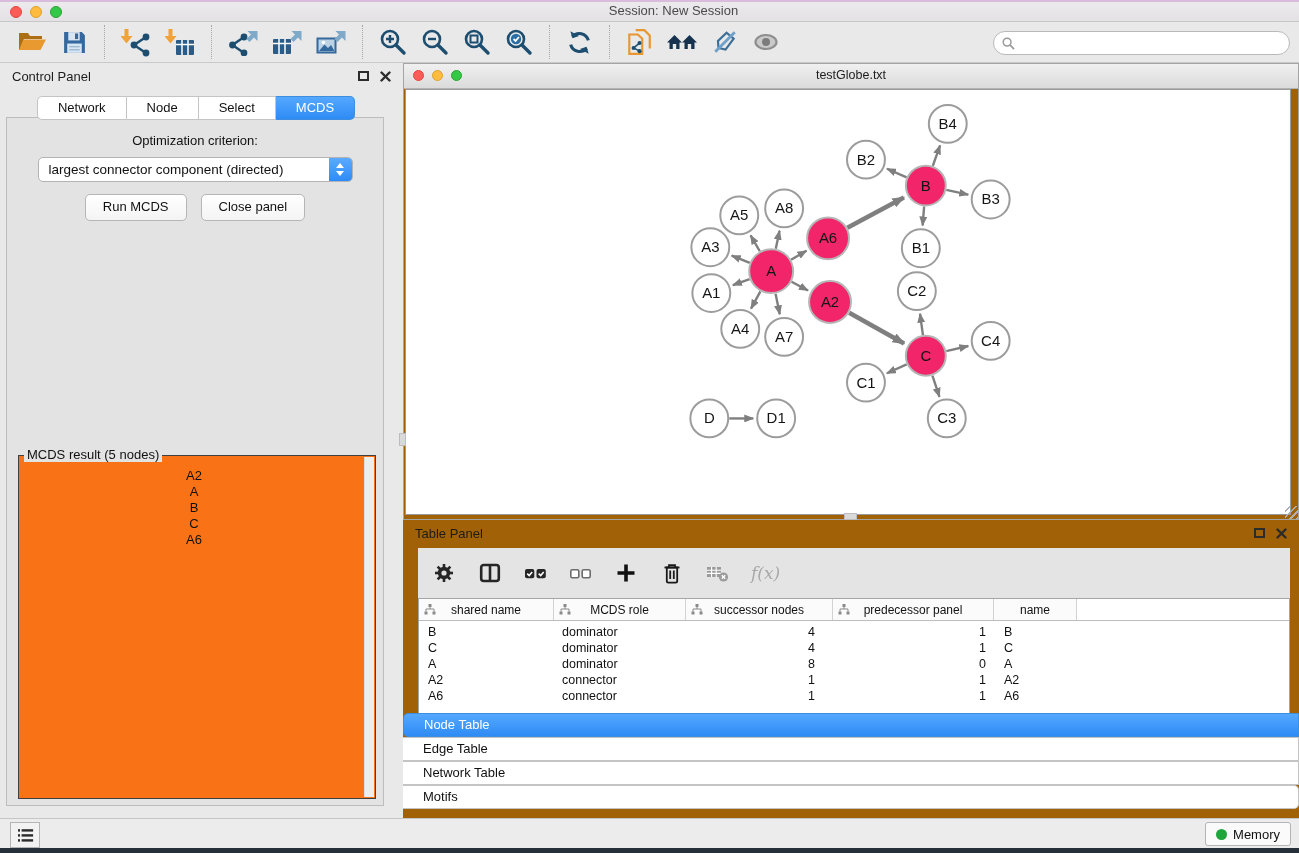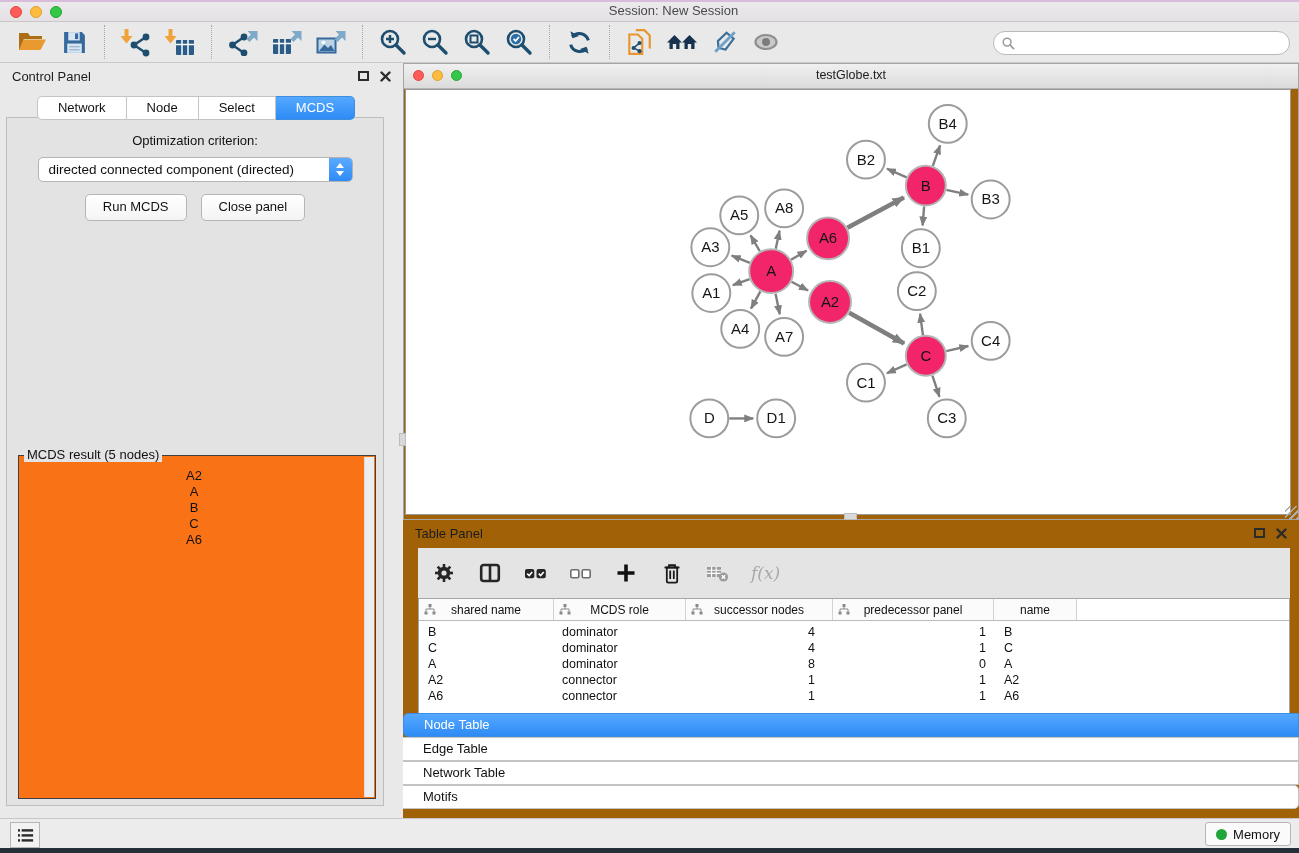--- a/index.html
+++ b/index.html
@@ -268,21 +268,21 @@
     </div>
     <div class="cp-tabs" id="cp-tabs">
         <div class="tab">Network</div>
         <div class="tab">Node</div>
         <div class="tab">Select</div>
         <div class="tab sel">MCDS</div>
       </div>
     <div class="cp-body">
       <div class="opt-label">Optimization criterion:</div>
       <div class="criterion-select">
-        <span>directed connected component (directed)</span>
+        <span>largest connector component (directed)</span>
         <span class="stepper">
             <span class="up"></span>
             <span class="down"></span>
           </span>
       </div>
       <div class="cp-buttons">
         <div class="btn">Run MCDS</div>
         <div class="btn">Close panel</div>
       </div>
       <div class="result-box">

